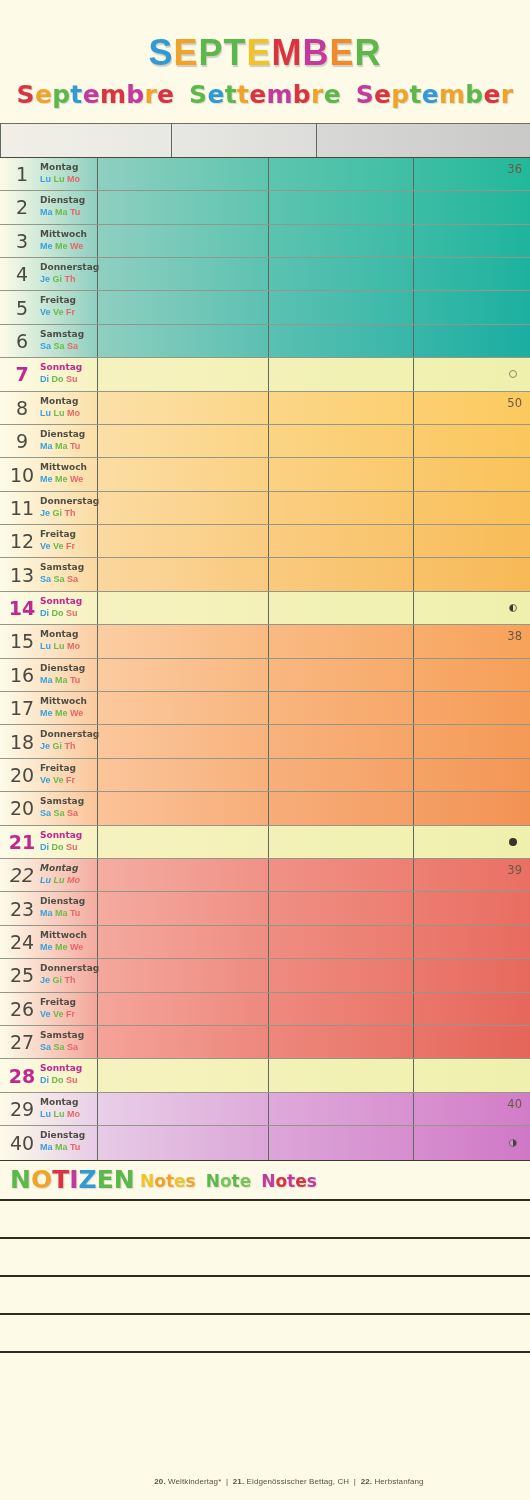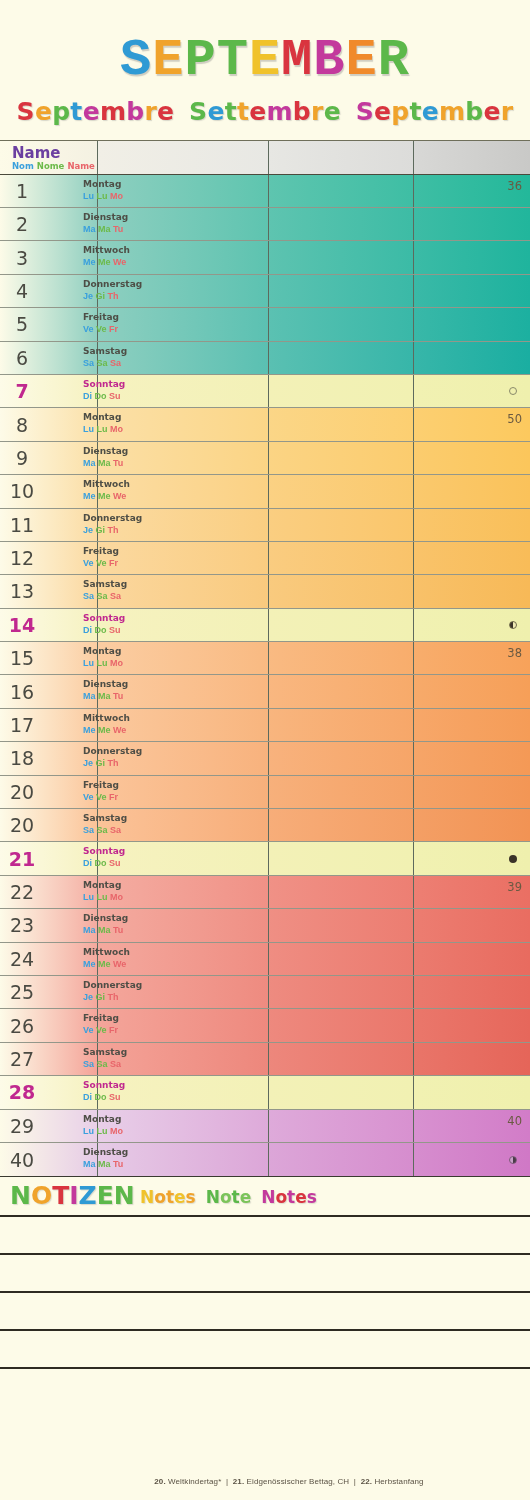--- a/index.html
+++ b/index.html
@@ -8,23 +8,23 @@
     background: #fdfbe8;
     font-family: "Liberation Sans", sans-serif;
     overflow: hidden;
     position: relative;
   }
 
   
   .title-block { text-align:center; padding-top: 34px; }
 
   .month-main {
-    font-family: Liberation Mono, monospace;
+    font-family: Liberation Sans, sans-serif;
     font-weight: 700;
-    font-size: 52px;
+    font-size: 36px;
     letter-spacing: 1px;
     line-height: 1.05;
     white-space: nowrap;
   }
   .month-main span { text-shadow: 1px 2px 1px rgba(120,120,120,.35); }
 
   .month-sub {
     font-family: "DejaVu Sans", sans-serif;
     font-weight: 700;
     font-size: 25px;
@@ -74,21 +74,21 @@
 
   
   .daynum {
     position:absolute; left:6px; top:50%; transform:translateY(-50%);
     width: 32px; text-align:center;
     font-family: "DejaVu Sans", sans-serif;
     font-size: 19px; color:#4a4a42; font-weight:400;
   }
   .row.sunday .daynum { color:#c0288f; font-weight:700; }
 
-  .dayname { position:absolute; left:40px; top:3px; width:58px;margin-left:43px; }
+  .dayname { position:absolute; left:40px; top:3px; width:58px; }
   .dn-de {
     display:block;
     font-family:"DejaVu Sans", sans-serif;
     font-size:9px; font-weight:700; color:#4e4e46; line-height:12px;
   }
   .row.sunday .dn-de { color:#c0288f; }
   .dn-tr { display:block; font-size:9px; font-weight:700; line-height:12px; }
   .dn-tr span { margin-right:2.5px; }
   .l-fr { color:#3aa0dd; }
   .l-it { color:#6cba4a; }
@@ -140,26 +140,20 @@
 <body>
 
 <div class="title-block">
   <div class="month-main" id="monthMain"><span style="color:#2f9ad4">S</span><span style="color:#f0a32b">E</span><span style="color:#5cb84a">P</span><span style="color:#5cb84a">T</span><span style="color:#f0c22b">E</span><span style="color:#d9343f">M</span><span style="color:#c3399c">B</span><span style="color:#f08a2b">E</span><span style="color:#5cb84a">R</span></div>
   <div class="month-sub" id="monthSub"><span style="color:#d9343f">S</span><span style="color:#f0a32b">e</span><span style="color:#5cb84a">p</span><span style="color:#2f9ad4">t</span><span style="color:#c3399c">e</span><span style="color:#d9343f">m</span><span style="color:#c3399c">b</span><span style="color:#f0a32b">r</span><span style="color:#d9343f">e</span><span class="gap"> </span><span style="color:#5cb84a">S</span><span style="color:#2f9ad4">e</span><span style="color:#5cb84a">t</span><span style="color:#f0a32b">t</span><span style="color:#d9343f">e</span><span style="color:#c3399c">m</span><span style="color:#d9343f">b</span><span style="color:#f0a32b">r</span><span style="color:#5cb84a">e</span><span class="gap"> </span><span style="color:#c3399c">S</span><span style="color:#d9343f">e</span><span style="color:#f0a32b">p</span><span style="color:#5cb84a">t</span><span style="color:#2f9ad4">e</span><span style="color:#f0a32b">m</span><span style="color:#5cb84a">b</span><span style="color:#d9343f">e</span><span style="color:#f0a32b">r</span></div>
 </div>
 
 <div class="cal">
 
   <div class="row head-row">
-    <div class="c-name">
-      <div class="name-de">Name</div>
-      <div class="name-tr">
-        <span class="l-fr">Nom</span><span class="l-it">Nome</span><span class="l-en">Name</span>
-      </div>
-    </div>
     <div class="c-col2"></div>
     <div class="c-col3"></div>
     <div class="c-col4"></div>
   </div>
 
   <div id="dayRows">
   <div class="row">
     <div class="c-name" style="background:linear-gradient(to right, #fdfbe8, #8fcfc0);">
       <div class="daynum">1</div>
       <div class="dayname">
@@ -417,21 +411,21 @@
         <span class="dn-tr"><span class="l-fr">Di</span><span class="l-it">Do</span><span class="l-en">Su</span></span>
       </div>
     </div>
     <div class="c-col2" style="background:linear-gradient(to right, #f6f2c0, #f3f1b7);"></div>
     <div class="c-col3" style="background:linear-gradient(to right, #f3f1b7, #f1f1b2);"></div>
     <div class="c-col4" style="background:linear-gradient(to right, #f1f1b2, #eff0ad);">
           <div class="moon full"></div>
         </div>
   </div>
   <div class="row">
-    <div class="c-name" style="background:linear-gradient(to right, #fdfbe8, #f4ada2);">
+    <div class="c-name" style="background:linear-gradient(to right, #fdfbe8, #f4ada2);font-style:italic;">
       <div class="daynum">22</div>
       <div class="dayname">
         <span class="dn-de">Montag</span>
         <span class="dn-tr"><span class="l-fr">Lu</span><span class="l-it">Lu</span><span class="l-en">Mo</span></span>
       </div>
     </div>
     <div class="c-col2" style="background:linear-gradient(to right, #f4ada2, #f09186);"></div>
     <div class="c-col3" style="background:linear-gradient(to right, #f09186, #ed7f73);"></div>
     <div class="c-col4" style="background:linear-gradient(to right, #ed7f73, #ea6f63);">
           <div class="weeknum">39</div>

